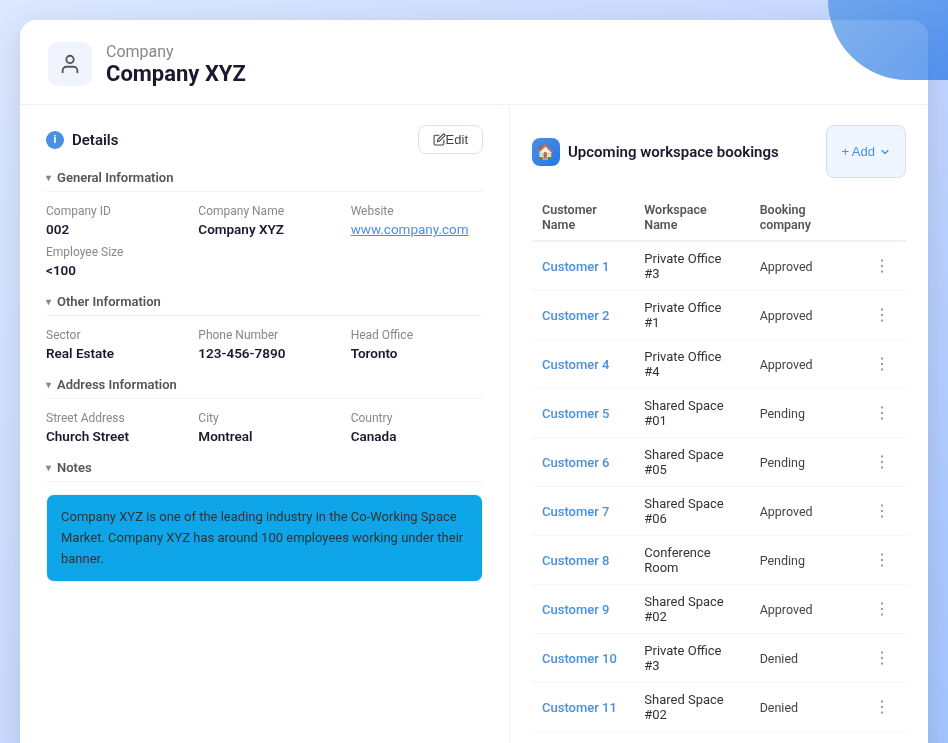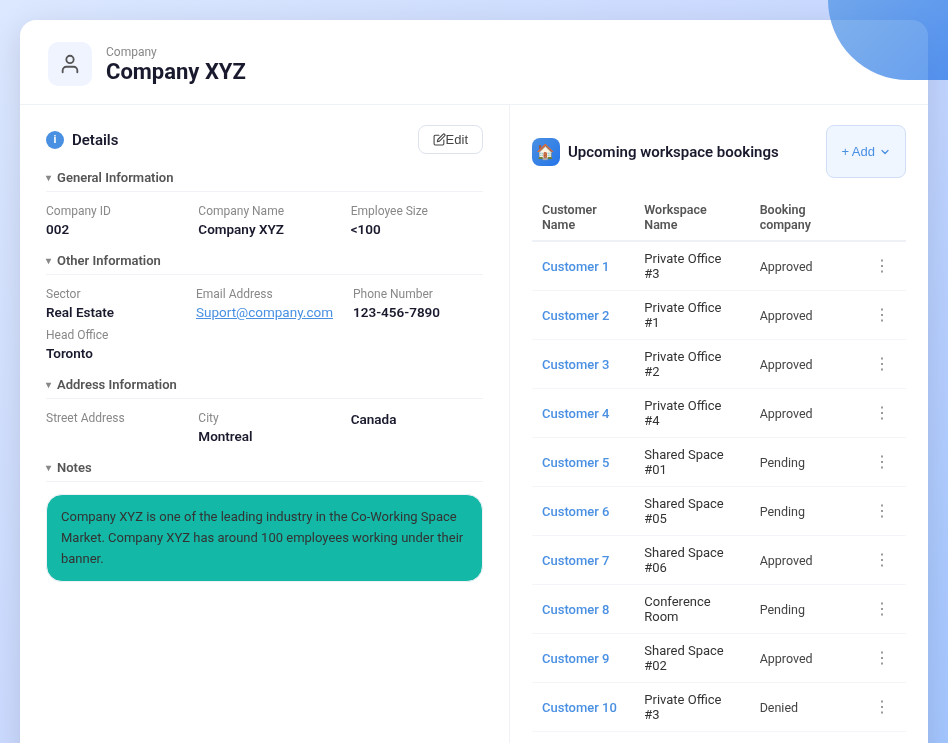--- a/index.html
+++ b/index.html
@@ -33,21 +33,21 @@
       height: 44px;
       background: #f0f4ff;
       border-radius: 10px;
       display: flex;
       align-items: center;
       justify-content: center;
       color: #555;
       font-size: 20px;
     }
     .header-text .company-label {
-      font-size: 12px;
+      font-size: 16px;
       color: #888;
     }
     .header-text .company-name {
       font-size: 22px;
       font-weight: 700;
       color: #1a1a2e;
     }
     
     .body {
       display: flex;
@@ -132,22 +132,22 @@
       font-weight: 600;
       color: #1a1a2e;
     }
     .field-value.link {
       color: #4a90e2;
       font-weight: 400;
       text-decoration: underline;
       cursor: pointer;
     }
     .notes-box {
-      background: #14b8a6;
-      border-radius: 16px;
+      background: #0ea5e9;
+      border-radius: 8px;
       padding: 12px 14px;
       font-size: 13px;
       color: #333;
       line-height: 1.6;
       border: 1px solid #eef1f6;
     }
     
     .right-panel {
       flex: 1;
       padding: 20px 22px;
@@ -290,65 +290,67 @@
         <div class="fields-grid">
           <div>
             <div class="field-label">Company ID</div>
             <div class="field-value">002</div>
           </div>
           <div>
             <div class="field-label">Company Name</div>
             <div class="field-value">Company XYZ</div>
           </div>
           <div>
+            <div class="field-label">Website</div>
+            <div class="field-value link">www.company.com</div>
+          </div>
+          <div>
             <div class="field-label">Employee Size</div>
             <div class="field-value">&lt;100</div>
           </div>
         </div>
       </div>
 
       <div class="section">
         <div class="section-header">
           <span class="chevron">▾</span>
           <span>Other Information</span>
         </div>
         <div class="fields-grid">
           <div>
             <div class="field-label">Sector</div>
             <div class="field-value">Real Estate</div>
           </div>
           <div>
-            <div class="field-label">Email Address</div>
-            <div class="field-value link">Suport@company.com</div>
-          </div>
-          <div>
             <div class="field-label">Phone Number</div>
             <div class="field-value">123-456-7890</div>
           </div>
           <div>
             <div class="field-label">Head Office</div>
             <div class="field-value">Toronto</div>
           </div>
         </div>
       </div>
 
       <div class="section">
         <div class="section-header">
           <span class="chevron">▾</span>
           <span>Address Information</span>
         </div>
         <div class="fields-grid">
           <div>
             <div class="field-label">Street Address</div>
+            <div class="field-value">Church Street</div>
           </div>
           <div>
             <div class="field-label">City</div>
             <div class="field-value">Montreal</div>
           </div>
           <div>
+            <div class="field-label">Country</div>
             <div class="field-value">Canada</div>
           </div>
         </div>
       </div>
 
       <div class="section">
         <div class="section-header">
           <span class="chevron">▾</span>
           <span>Notes</span>
         </div>
@@ -386,26 +388,20 @@
               <td><span class="status-badge">Approved</span></td>
               <td><button class="more-btn">⋮</button></td>
             </tr>
             <tr>
               <td><a class="customer-link" href="#">Customer 2</a></td>
               <td>Private Office #1</td>
               <td><span class="status-badge">Approved</span></td>
               <td><button class="more-btn">⋮</button></td>
             </tr>
             <tr>
-              <td><a class="customer-link" href="#">Customer 3</a></td>
-              <td>Private Office #2</td>
-              <td><span class="status-badge">Approved</span></td>
-              <td><button class="more-btn">⋮</button></td>
-            </tr>
-            <tr>
               <td><a class="customer-link" href="#">Customer 4</a></td>
               <td>Private Office #4</td>
               <td><span class="status-badge">Approved</span></td>
               <td><button class="more-btn">⋮</button></td>
             </tr>
             <tr>
               <td><a class="customer-link" href="#">Customer 5</a></td>
               <td>Shared Space #01</td>
               <td><span class="status-badge">Pending</span></td>
               <td><button class="more-btn">⋮</button></td>
@@ -434,20 +430,26 @@
               <td><span class="status-badge">Approved</span></td>
               <td><button class="more-btn">⋮</button></td>
             </tr>
             <tr>
               <td><a class="customer-link" href="#">Customer 10</a></td>
               <td>Private Office #3</td>
               <td><span class="status-badge">Denied</span></td>
               <td><button class="more-btn">⋮</button></td>
             </tr>
             <tr>
+              <td><a class="customer-link" href="#">Customer 11</a></td>
+              <td>Shared Space #02</td>
+              <td><span class="status-badge">Denied</span></td>
+              <td><button class="more-btn">⋮</button></td>
+            </tr>
+            <tr>
               <td><a class="customer-link" href="#">Customer 17</a></td>
               <td>Shared Space #07</td>
               <td><span class="status-badge">Pending</span></td>
               <td><button class="more-btn">⋮</button></td>
             </tr>
           </tbody>
       </table>
 
     </div>
   </div>

